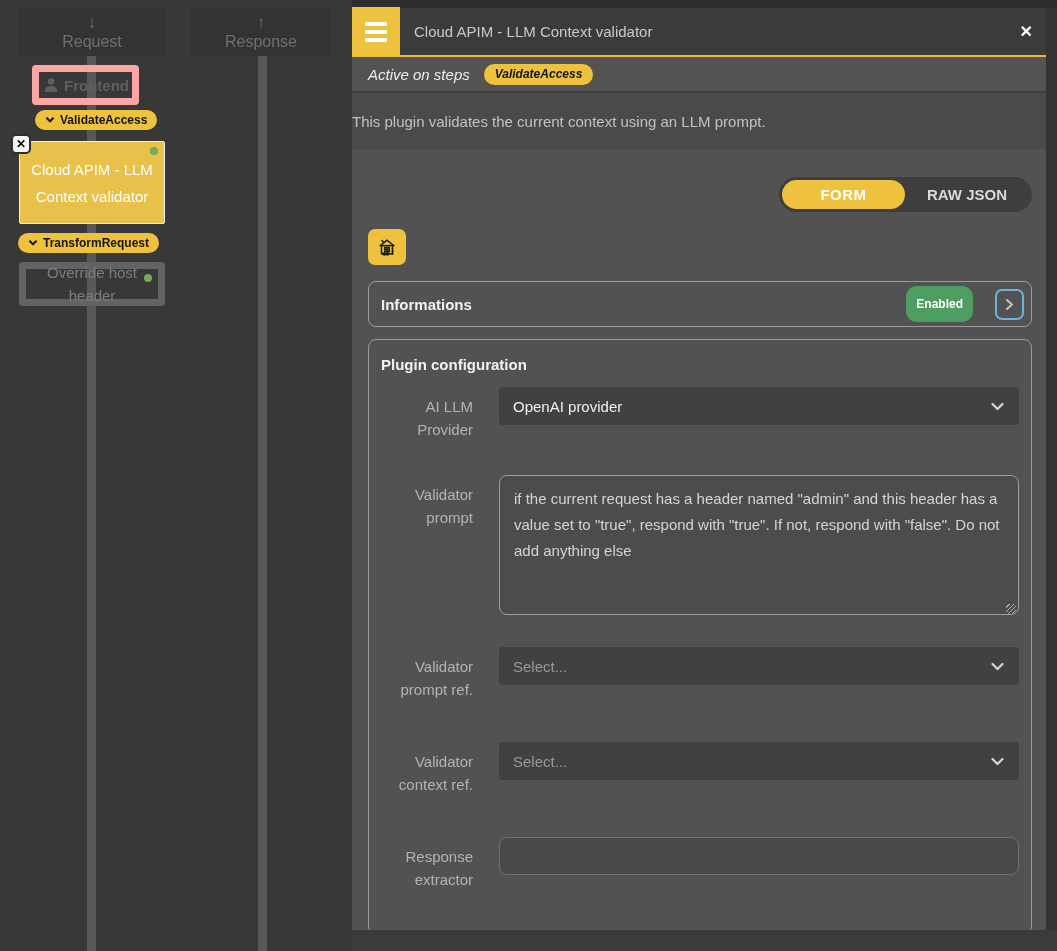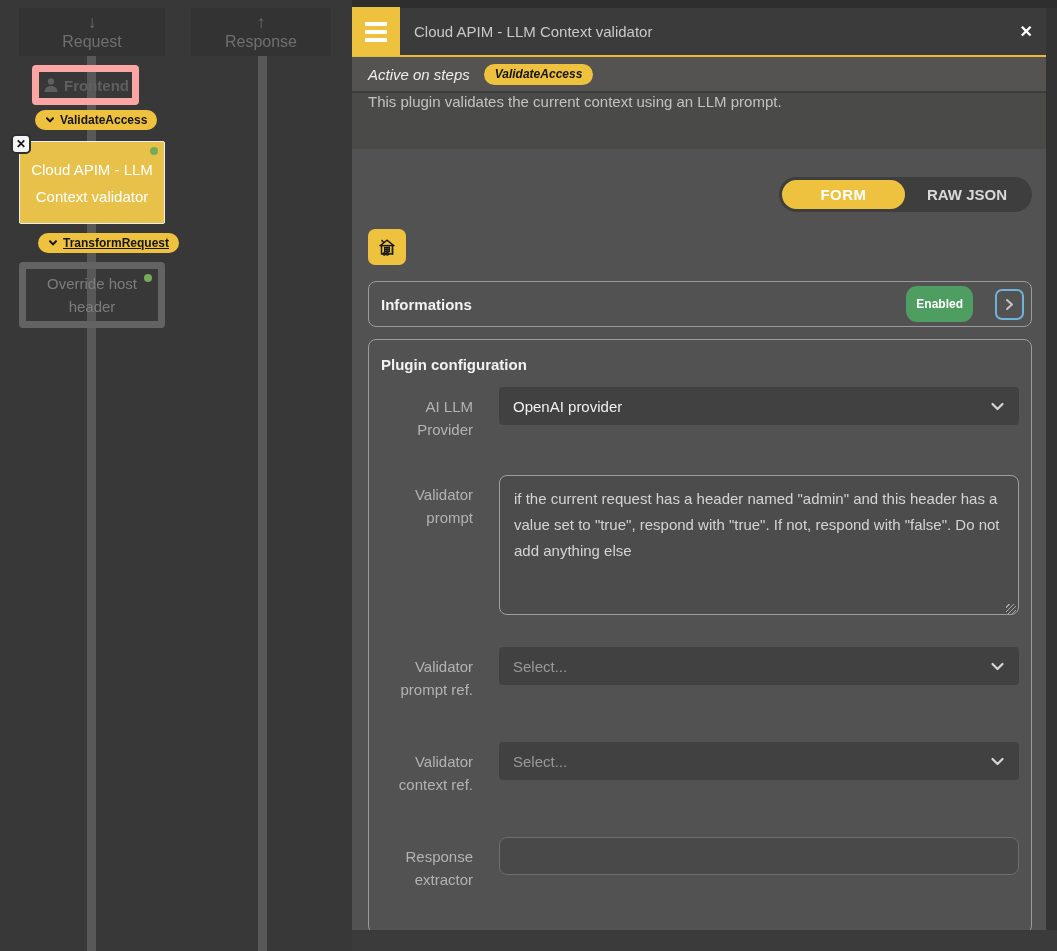--- a/index.html
+++ b/index.html
@@ -27,52 +27,52 @@
   }
   .frontend-node { left: 32px; top: 65px; width: 107px; height: 40px; color: #5f5f5f; font-weight: bold; font-size: 15px; gap: 4px; }
   .person-icon svg { display: block; }
 
   .step-badge {
     position: absolute; background: #eec23f; color: #151515; font-weight: bold; font-size: 12px;
     border-radius: 11px; height: 20px; padding: 0 10px; display: inline-flex; align-items: center; gap: 5px;
     border: none; cursor: pointer; white-space: nowrap;
   }
   .badge-validate { left: 35px; top: 110px; }
-  .badge-transform { left: 38px; top: 233px; text-decoration: underline; }
+  .badge-transform { left: 18px; top: 233px; }
 
   .selected-node {
     position: absolute; left: 19px; top: 141px; width: 146px; height: 83px;
     background: #e7c14a; border: 1px solid #efefef; border-radius: 2px;
     color: #ffffff; font-size: 15px; line-height: 27px;
     display: flex; align-items: center; justify-content: center; text-align: center; padding: 0 6px;
   }
   .green-dot { position: absolute; top: 5px; right: 6px; width: 8px; height: 8px; border-radius: 50%; background: #74aa58; }
   .node-close-chip {
     position: absolute; left: 11px; top: 134px; width: 20px; height: 20px;
     background: #f5f5f5; border: 2px solid #2f2f2f; border-radius: 5px;
     color: #111; font-size: 12px; font-weight: bold; line-height: 15px; text-align: center; cursor: pointer; z-index: 3;
   }
-  .override-node { left: 19px; top: 262px; width: 146px; height: 66px; color: #7d7d7d; font-size: 15px; line-height: 23px; padding: 0 10px; border-color: #636363; }
+  .override-node { left: 19px; top: 262px; width: 146px; height: 44px; color: #7d7d7d; font-size: 15px; line-height: 23px; padding: 0 10px; border-color: #636363; }
 
   
   .panel { position: absolute; left: 352px; top: 0; width: 705px; height: 951px; background: #2e2e2e; display: flex; flex-direction: column; }
   .panel-header {
     margin-top: 8px; height: 49px; background: #3b3b3b; border-bottom: 2px solid #e9bb37;
     display: flex; align-items: center; flex: none;
   }
   .menu-btn { width: 48px; height: 49px; background: #eec23f; border: none; cursor: pointer; display: flex; flex-direction: column; align-items: center; justify-content: center; gap: 4px; flex: none; }
   .menu-btn .bar { width: 22px; height: 4px; background: #ffffff; border-radius: 1px; }
   .panel-title { margin-left: 14px; color: #c9c9c9; font-size: 15px; flex: 1 1 auto; white-space: nowrap; overflow: hidden; }
   .panel-close { background: none; border: none; color: #ffffff; font-size: 16px; font-weight: bold; cursor: pointer; margin-right: 24px; line-height: 1; }
 
   .active-row { height: 36px; background: #555351; display: flex; align-items: center; padding-left: 16px; gap: 14px; flex: none; border-bottom: 2px solid #3c3c3c; font-style: italic; }
   .active-label { color: #eeeeee; font-size: 15px; }
   .pill-badge { background: #eec23f; color: #151515; font-weight: bold; font-size: 12px; border-radius: 11px; height: 21px; padding: 0 11px; display: inline-flex; align-items: center; }
 
-  .desc-row { height: 56px; background: #4a4a49; display: flex; padding-left: 16px; flex: none; }
+  .desc-row { height: 56px; background: #4a4a49; display: flex; align-items: center; padding-left: 0; flex: none; }
   .desc-text { color: #c2c2c2; font-size: 15px; }
 
   .panel-main { flex: 1 1 auto; background: #525252; padding: 0 25px 0 16px; overflow: hidden; position: relative; }
 
   .toggle-row { margin-top: 28px; display: flex; justify-content: flex-end; }
   .view-toggle { background: #3e3e3e; border-radius: 18px; height: 35px; display: flex; align-items: center; padding: 12px 3px; }
   .toggle-opt { border: none; background: none; cursor: pointer; font-size: 15px; height: 29px; border-radius: 15px; display: flex; align-items: center; justify-content: center; font-weight: bold; }
   .toggle-opt.sel { background: #eec23f; color: #ffffff; font-weight: bold; width: 123px; letter-spacing: 0.5px; }
   .toggle-opt.unsel { color: #d9d9d9; padding: 0 22px; }
 

